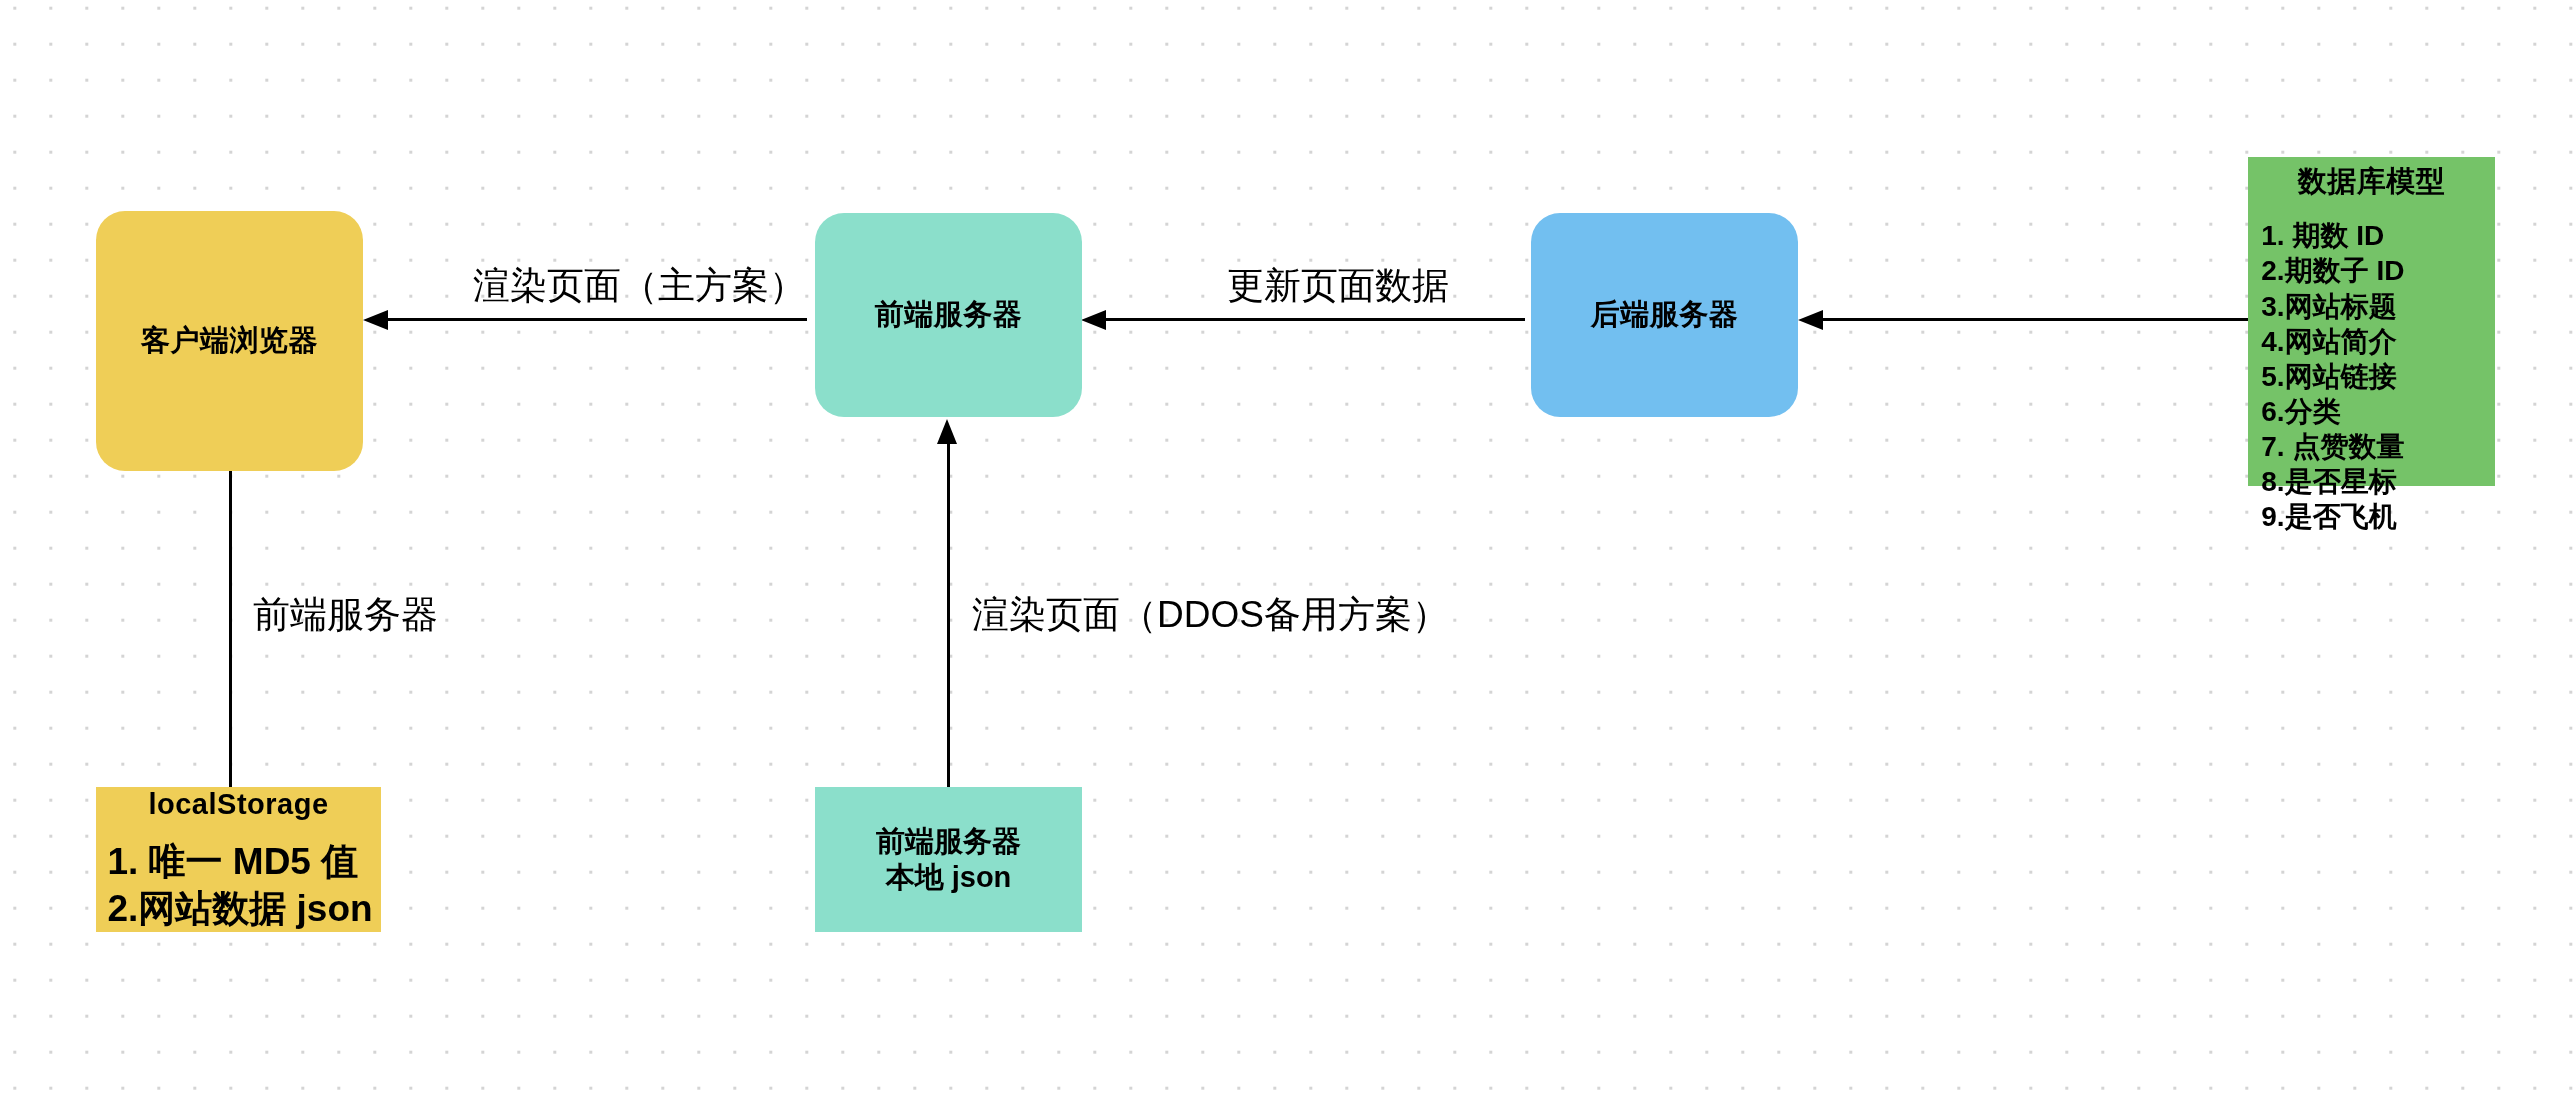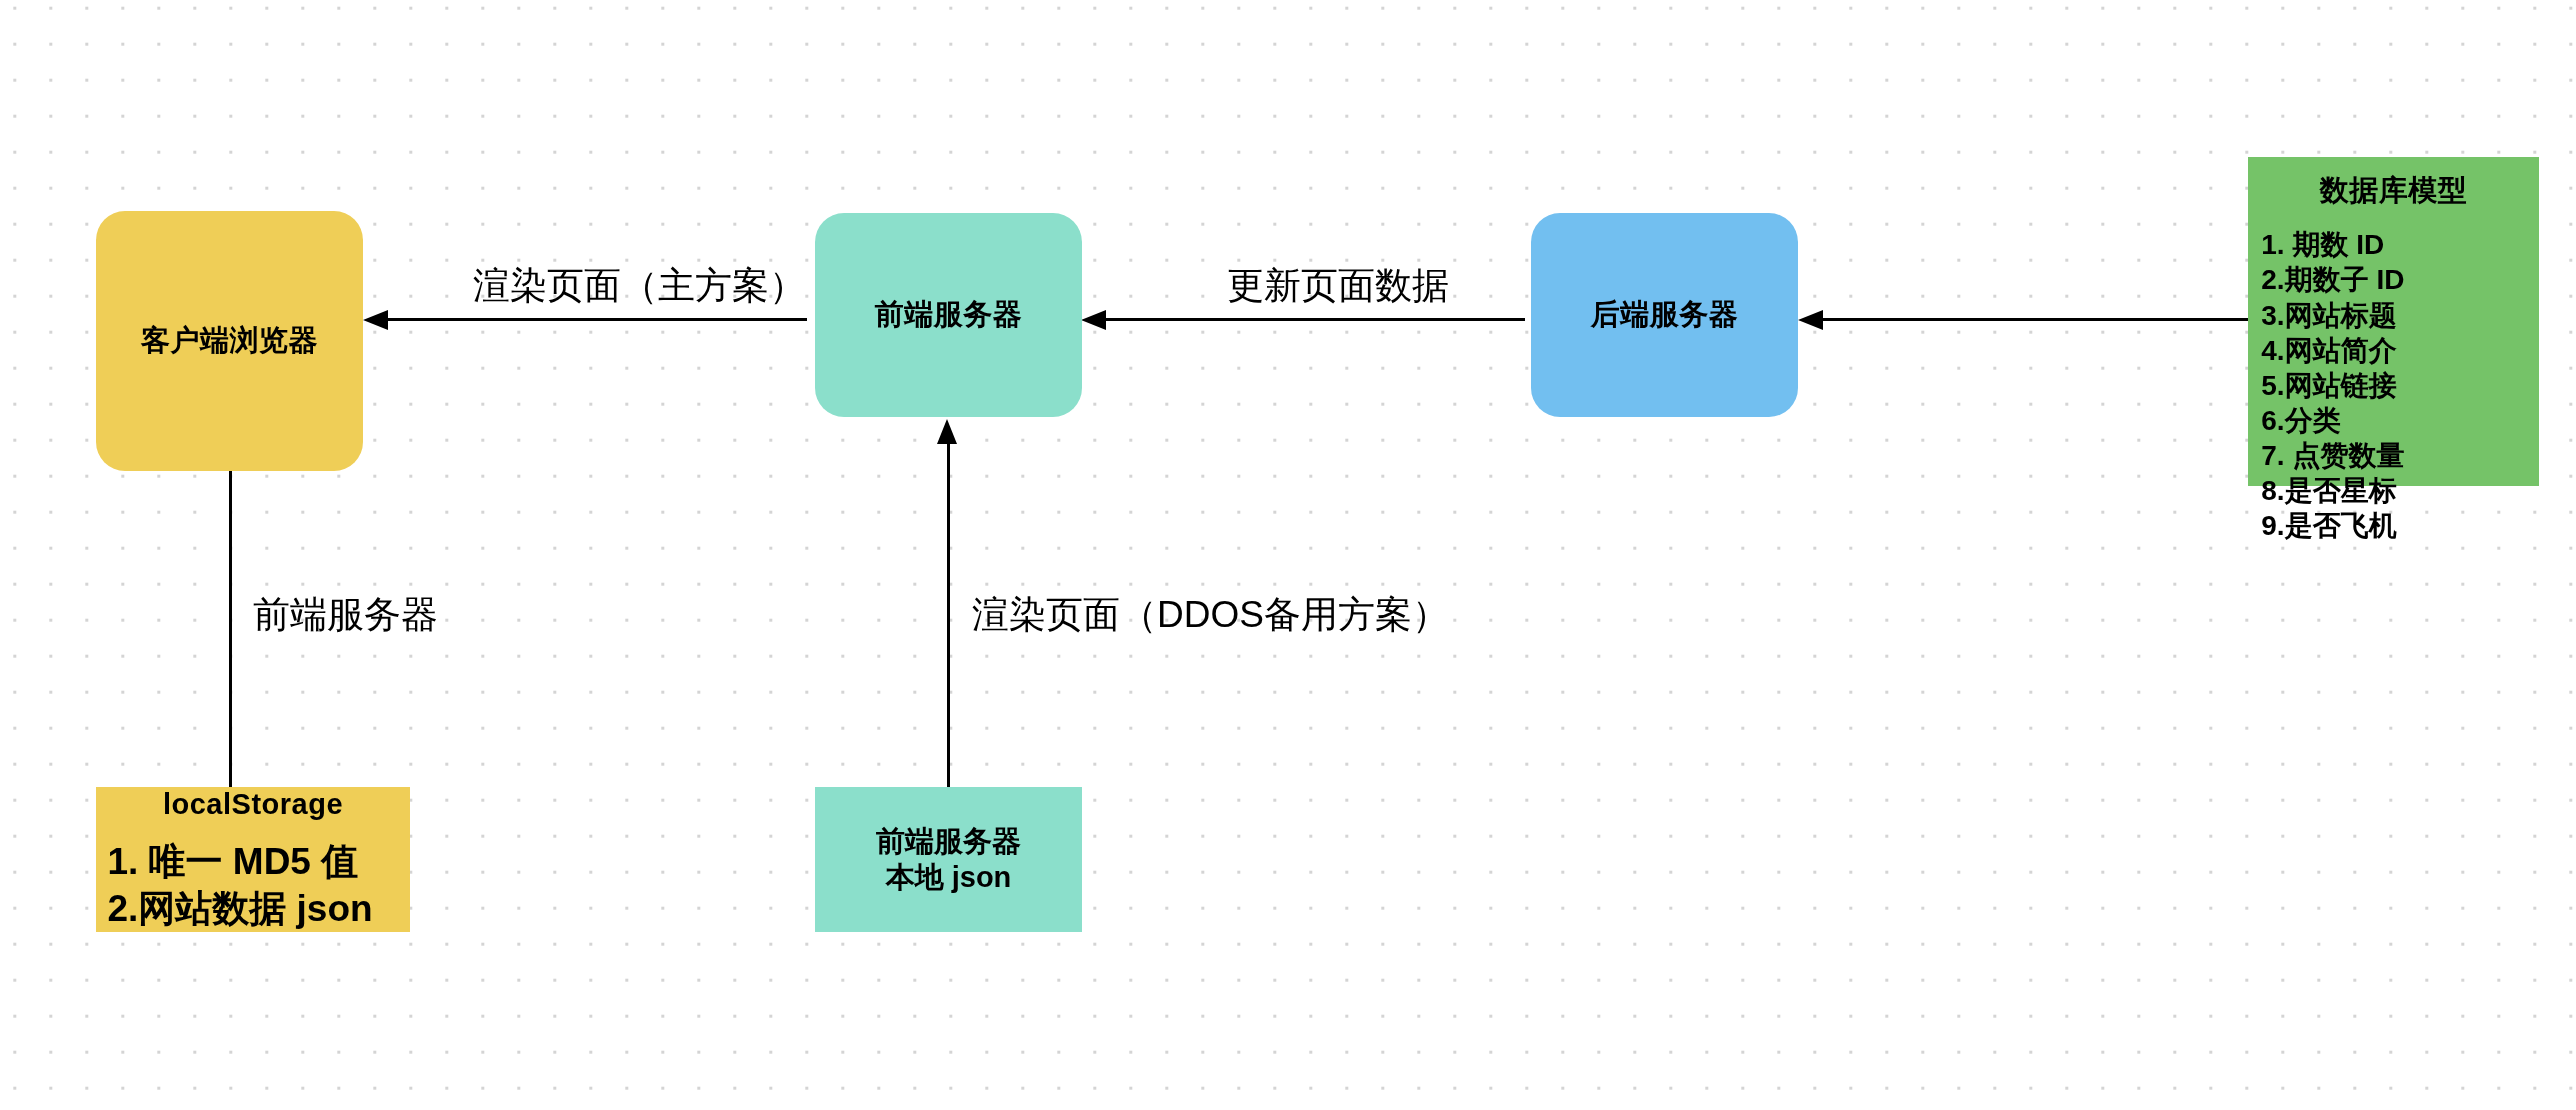--- a/index.html
+++ b/index.html
@@ -52,23 +52,23 @@
     align-self:flex-start;
     padding-left:13.3px;
     margin-top:16px;
   }
   .node-list li { white-space:nowrap; line-height:1.255; }
 
   
   #node-client   { left:96px;  top:211px;  width:267px;  height:260px; background:#EFCE57; }
   #node-frontend { left:815px;  top:213px;  width:267px;  height:204px; background:#8BDFCB; }
   #node-backend  { left:1531px; top:213px;  width:267px;  height:204px; background:#72BFF0;text-align:center; }
-  #node-db       { left:2248px; top:157px;  width:291px;  height:329px; background:#75C368;
-                   justify-content:flex-start; padding-top:16px; }
-  #node-localstorage { left:96px; top:787px; width:314px;  height:145px; background:#EFCE57; }
+  #node-db       { left:2248px; top:157px;  width:247px;  height:329px; background:#75C368;
+                   justify-content:flex-start; padding-top:7px; }
+  #node-localstorage { left:96px; top:787px; width:285px;  height:145px; background:#EFCE57; }
   #node-localjson    { left:815px; top:787px; width:267px;  height:145px; background:#8BDFCB; }
 
   #node-db .node-title { margin-bottom:2.9px; }
   #node-localstorage .node-title { margin-bottom:1px; }
   #node-localstorage .node-list { font-size:37px; padding-left:11.4px; }
 
   
   .edge-line {
     position:absolute;
     background:#000000;

